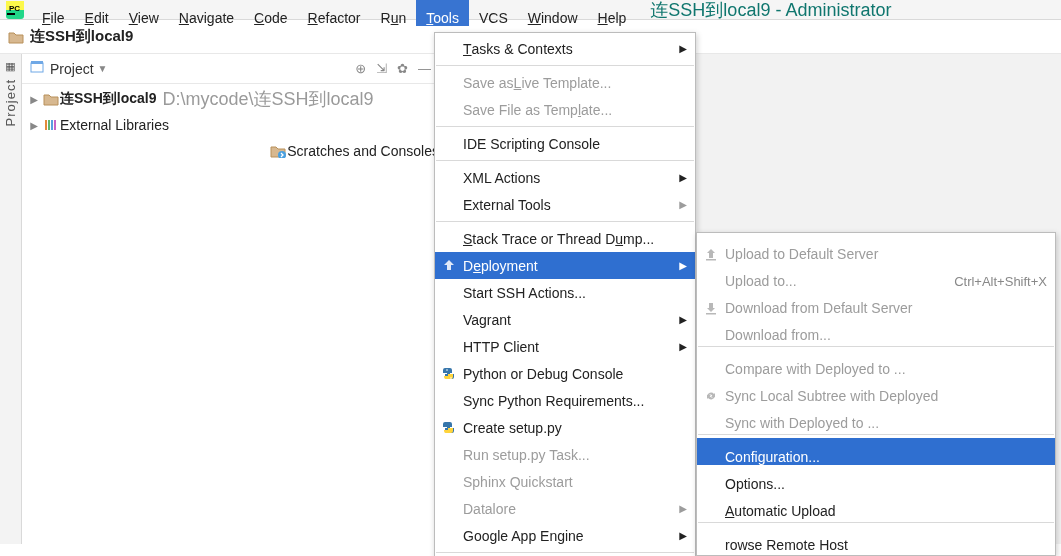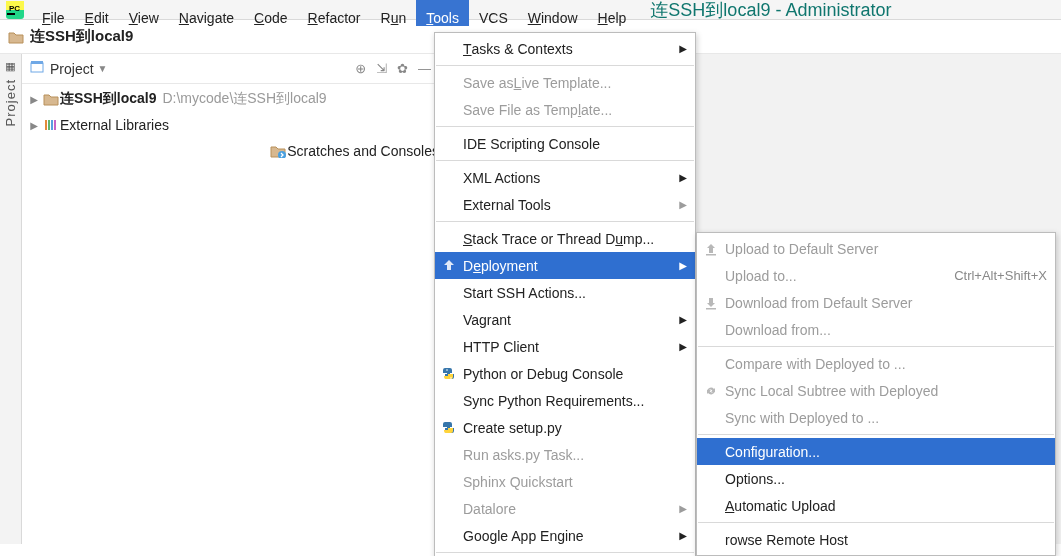--- a/index.html
+++ b/index.html
@@ -23,37 +23,37 @@
   .project-header .ph-title{font-size:14px; color:#333; margin-right:4px;}
   .project-header .ph-chev{color:#888; font-size:10px;}
   .project-header .ph-spacer{flex:1;}
   .project-header .ph-right{display:flex; gap:10px; color:#888; font-size:13px;}
   .tree { padding:2px 0;}
   .tree-row { display:flex; align-items:center; height:26px; padding-left:4px;}
   .tree-toggle { width:16px; text-align:center; color:#888; font-size:10px;}
   .tree-icon { width:18px; display:flex; align-items:center; justify-content:center;}
   .tree-label { font-size:14px;}
   .tree-label.bold{font-weight:700;}
-  .tree-path{ color:#9a9a9a; margin-left:6px; font-size:14px;}
+  .tree-path{ color:#9a9a9a; margin-left:6px; font-size:18px;}
   .indent1{padding-left:18px;justify-content:flex-end;}
   .right-area{flex:1; background:#f2f2f2;}
   
   .menu { position:absolute; background:#fff; border:1px solid #bcbcbc; box-shadow:1px 2px 6px rgba(0,0,0,0.2); padding:2px 0; font-size:14px; color:#222;}
   .menu .mi { height:27px; display:flex; align-items:center; padding:0 18px 0 28px; position:relative; white-space:nowrap;}
   .menu .mi.disabled{ color:#9c9c9c;}
   .menu .mi.highlight{ background:#2f6fd0; color:#fff;}
   .menu .mi .arrow{ position:absolute; right:8px; font-size:10px; color:inherit;}
   .menu .mi .arrow.grey{color:#9c9c9c;}
   .menu .sep{ height:1px; background:#d9d9d9; margin:3px 1px;}
   .menu .mi .lefticon{position:absolute; left:6px; width:16px; height:16px; display:flex; align-items:center; justify-content:center;}
   .menu .mi .shortcut{position:absolute; right:8px; color:#888; font-size:13px;}
   .menu .mi .mn{text-decoration:underline;}
   #tools-menu{ top:32px; left:434px; width:262px;}
   #deploy-menu{ top:232px; left:696px; width:360px;}
-  .deploy-menu .mi{padding-right:6px;}
+  .deploy-menu .mi{padding-right:6px;align-items:flex-end;}
   .lib-icon svg,.scr-icon svg,.py-icon svg{display:block;}
 </style>
 </head>
 <body>
 
 <div class="menubar">
   <span class="pc-logo">
     <svg width="18" height="18">
         <rect x="0" y="0" width="18" height="18" rx="3" fill="#21d789"></rect>
         <rect x="0" y="0" width="18" height="9" fill="#fcf84a"></rect>
@@ -197,21 +197,21 @@
   <div class="mi">Sync Python Requirements...</div>
   <div class="mi">
     <span class="lefticon py-icon">
         <svg width="14" height="14">
           <path d="M3 1 h5 q2 0 2 2 v3 h-5 v1 h7 v3 q0 2 -2 2 h-5 q-2 0 -2 -2 v-3 h5 v-1 h-7 v-3 q0 -2 2 -2 z" fill="#3776ab"></path>
           <path d="M6 7 h5 v3 q0 2 -2 2 h-5 q-2 0 -2 -2 v-1 h4 z" fill="#ffd43b"></path>
         </svg>
       </span>
     <span>Create setup.py</span>
   </div>
-  <div class="mi disabled">Run asks.py Task...</div>
+  <div class="mi disabled">Run setup.py Task...</div>
   <div class="mi disabled">Sphinx Quickstart</div>
   <div class="mi disabled">
       <span>Datalore</span>
       <span class="arrow grey">▶</span>
     </div>
   <div class="mi">
       <span>Google App Engine</span>
       <span class="arrow">▶</span>
     </div>
   <div class="sep"></div>

